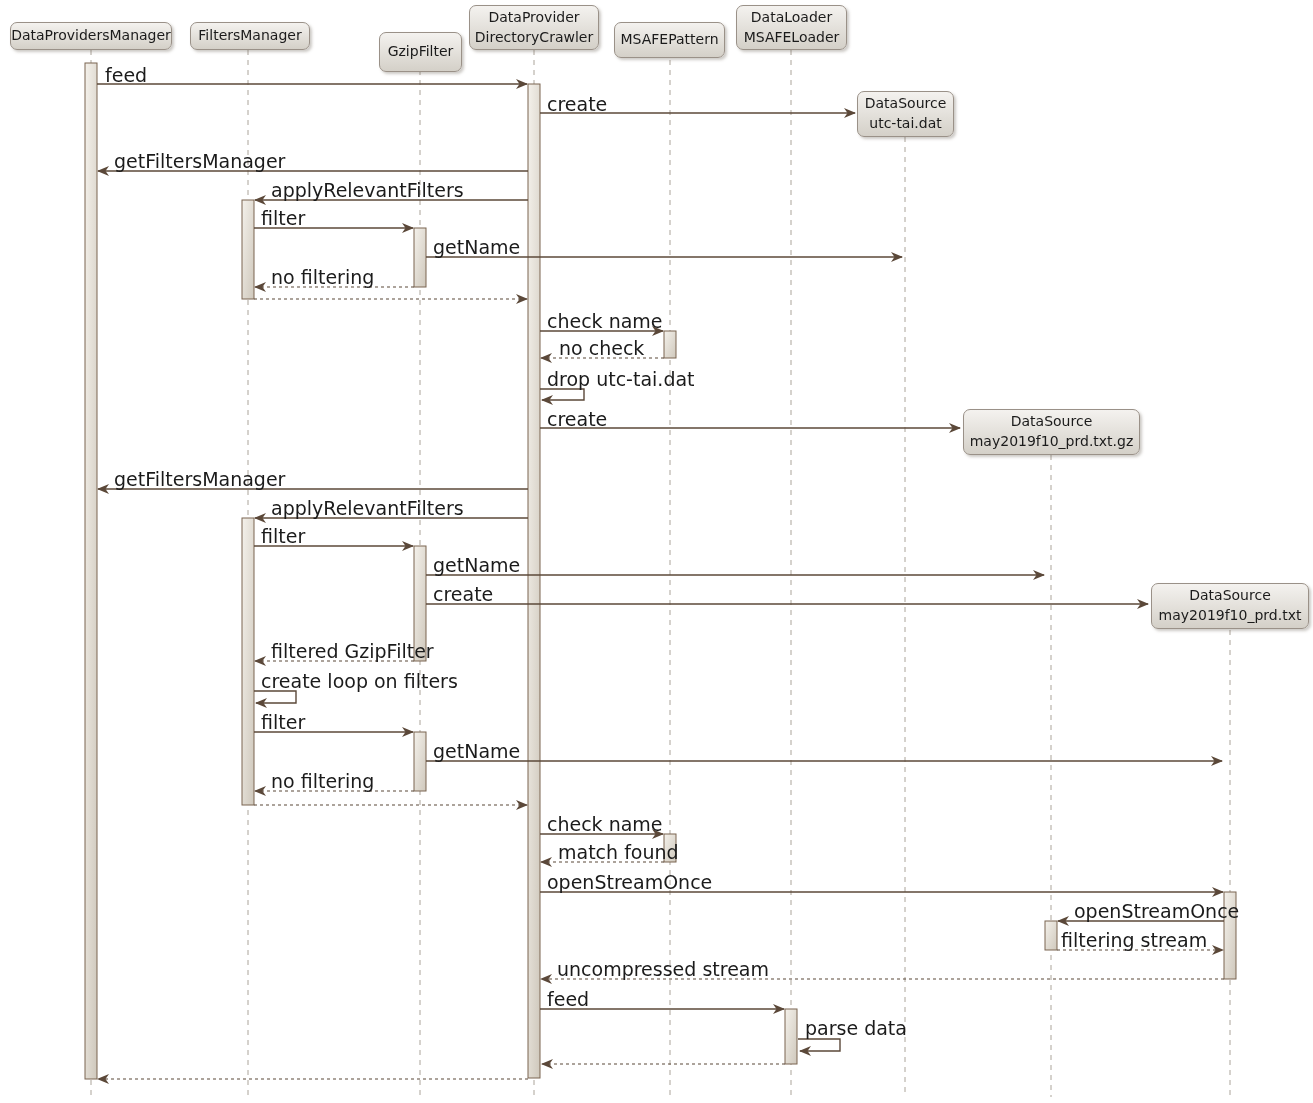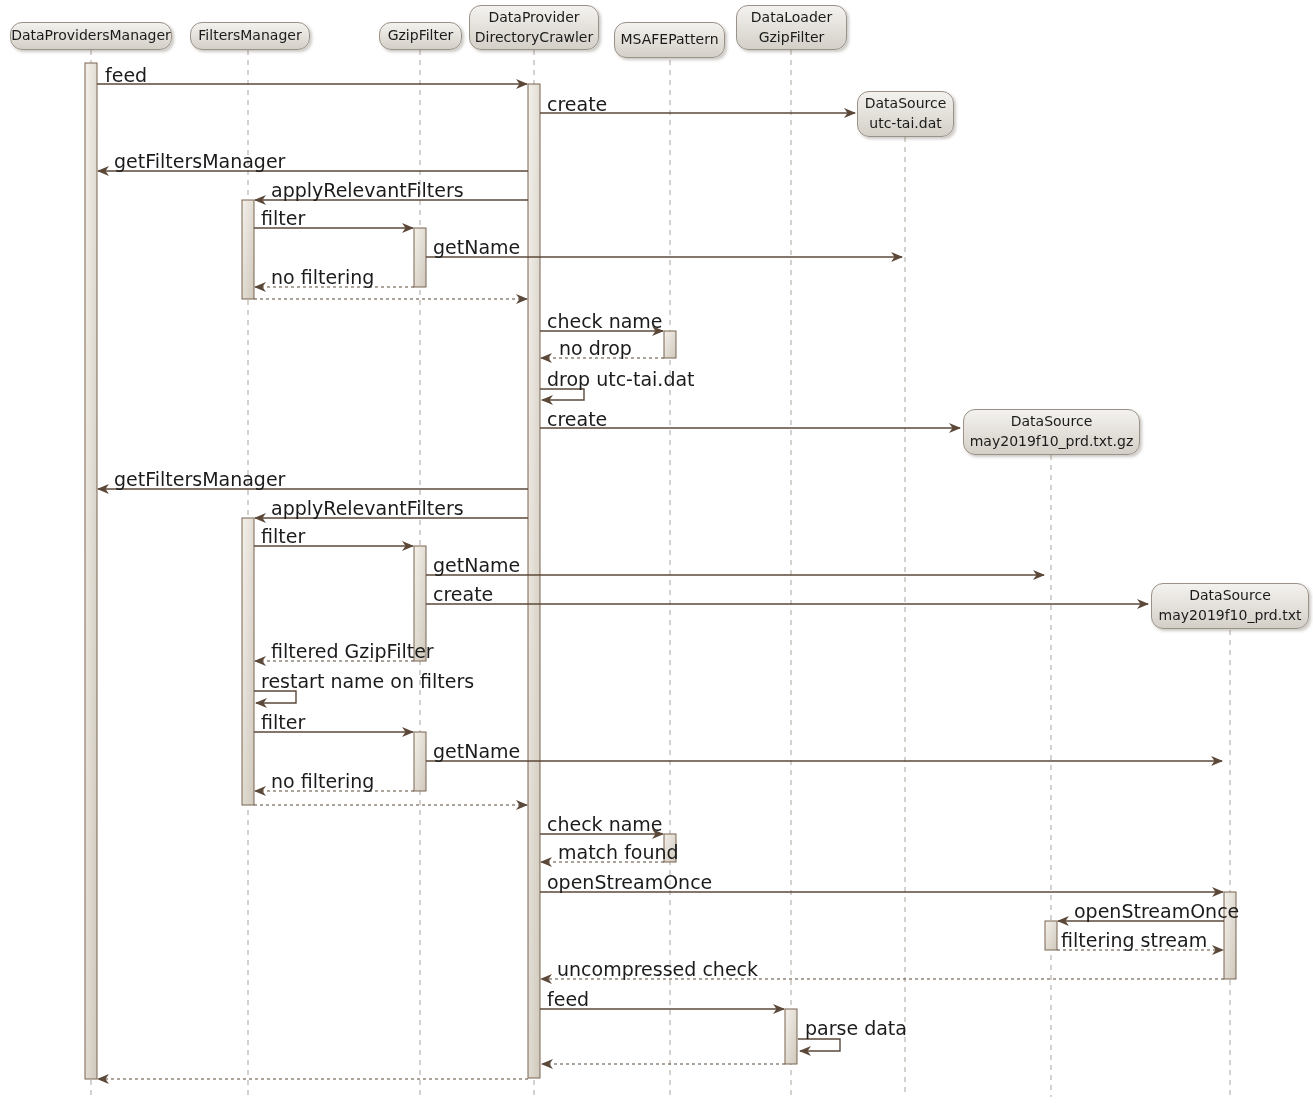--- a/index.html
+++ b/index.html
@@ -22,21 +22,21 @@
   .layer{position:absolute;left:0;top:0;}
   .pbox{
     position:absolute;
     box-sizing:border-box;
     display:flex;align-items:center;justify-content:center;
     text-align:center;
     white-space:pre-line;
     font-size:14px;line-height:1.42;
     background:linear-gradient(#F4F2EF,#D4D0C8);
     border:1px solid var(--c-border);
-    border-radius:12px;
+    border-radius:7px;
     box-shadow:2px 2px 3px rgba(110,100,90,.35);
     padding:1px 16px;
   }
   .msg{
     position:absolute;
     font-size:19px;
     white-space:nowrap;
     line-height:15px;
   }
   svg .life{stroke:var(--c-life);stroke-width:1;stroke-dasharray:5,5;fill:none;}
@@ -121,57 +121,57 @@
       <line class="dsh" x1="1224" y1="979" x2="541" y2="979" marker-end="url(#mh)"></line>
       <line class="sol" x1="540" y1="1009" x2="784" y2="1009" marker-end="url(#mh)"></line>
       <path class="selfmsg" d="M798,1039 H840 V1051 H800" marker-end="url(#mh)"></path>
       <line class="dsh" x1="785" y1="1064" x2="542" y2="1064" marker-end="url(#mh)"></line>
       <line class="dsh" x1="528" y1="1079" x2="98" y2="1079" marker-end="url(#mh)"></line>
     </g>
   </svg>
 
   <div class="pbox" style="left:10px;top:22px;width:162px;height:28px"><span>DataProvidersManager</span></div>
   <div class="pbox" style="left:190px;top:22px;width:120px;height:28px"><span>FiltersManager</span></div>
-  <div class="pbox" style="left:379px;top:22px;width:83px;height:28px"><span>GzipFilter</span></div>
+  <div class="pbox" style="left:379px;top:32px;width:83px;height:40px"><span>GzipFilter</span></div>
   <div class="pbox" style="left:469px;top:5px;width:130px;height:45px"><span>DataProvider
 DirectoryCrawler</span></div>
   <div class="pbox" style="left:614px;top:22px;width:111px;height:36px"><span>MSAFEPattern</span></div>
   <div class="pbox" style="left:736px;top:5px;width:111px;height:45px"><span>DataLoader
-GzipFilter</span></div>
+MSAFELoader</span></div>
 
   <div class="pbox" style="left:857px;top:91px;width:97px;height:46px"><span>DataSource
 utc-tai.dat</span></div>
   <div class="pbox" style="left:963px;top:409px;width:177px;height:46px"><span>DataSource
 may2019f10_prd.txt.gz</span></div>
   <div class="pbox" style="left:1151px;top:583px;width:158px;height:46px"><span>DataSource
 may2019f10_prd.txt</span></div>
 
   <div class="msg" style="left:105px;top:68px">feed</div>
   <div class="msg" style="left:547px;top:97px">create</div>
   <div class="msg" style="left:114px;top:154px">getFiltersManager</div>
   <div class="msg" style="left:271px;top:183px">applyRelevantFilters</div>
   <div class="msg" style="left:261px;top:211px">filter</div>
   <div class="msg" style="left:433px;top:240px">getName</div>
   <div class="msg" style="left:271px;top:270px">no filtering</div>
   <div class="msg" style="left:547px;top:314px">check name</div>
-  <div class="msg" style="left:559px;top:341px">no drop</div>
+  <div class="msg" style="left:559px;top:341px">no check</div>
   <div class="msg" style="left:547px;top:372px">drop utc-tai.dat</div>
   <div class="msg" style="left:547px;top:412px">create</div>
   <div class="msg" style="left:114px;top:472px">getFiltersManager</div>
   <div class="msg" style="left:271px;top:501px">applyRelevantFilters</div>
   <div class="msg" style="left:261px;top:529px">filter</div>
   <div class="msg" style="left:433px;top:558px">getName</div>
   <div class="msg" style="left:433px;top:587px">create</div>
   <div class="msg" style="left:271px;top:644px">filtered GzipFilter</div>
-  <div class="msg" style="left:261px;top:674px">restart name on filters</div>
+  <div class="msg" style="left:261px;top:674px">create loop on filters</div>
   <div class="msg" style="left:261px;top:715px">filter</div>
   <div class="msg" style="left:433px;top:744px">getName</div>
   <div class="msg" style="left:271px;top:774px">no filtering</div>
   <div class="msg" style="left:547px;top:817px">check name</div>
   <div class="msg" style="left:558px;top:845px">match found</div>
   <div class="msg" style="left:547px;top:875px">openStreamOnce</div>
   <div class="msg" style="left:1074px;top:904px">openStreamOnce</div>
   <div class="msg" style="left:1061px;top:933px">filtering stream</div>
-  <div class="msg" style="left:557px;top:962px">uncompressed check</div>
+  <div class="msg" style="left:557px;top:962px">uncompressed stream</div>
   <div class="msg" style="left:547px;top:992px">feed</div>
   <div class="msg" style="left:805px;top:1021px">parse data</div>
 
 </div>
 
 </body></html>

